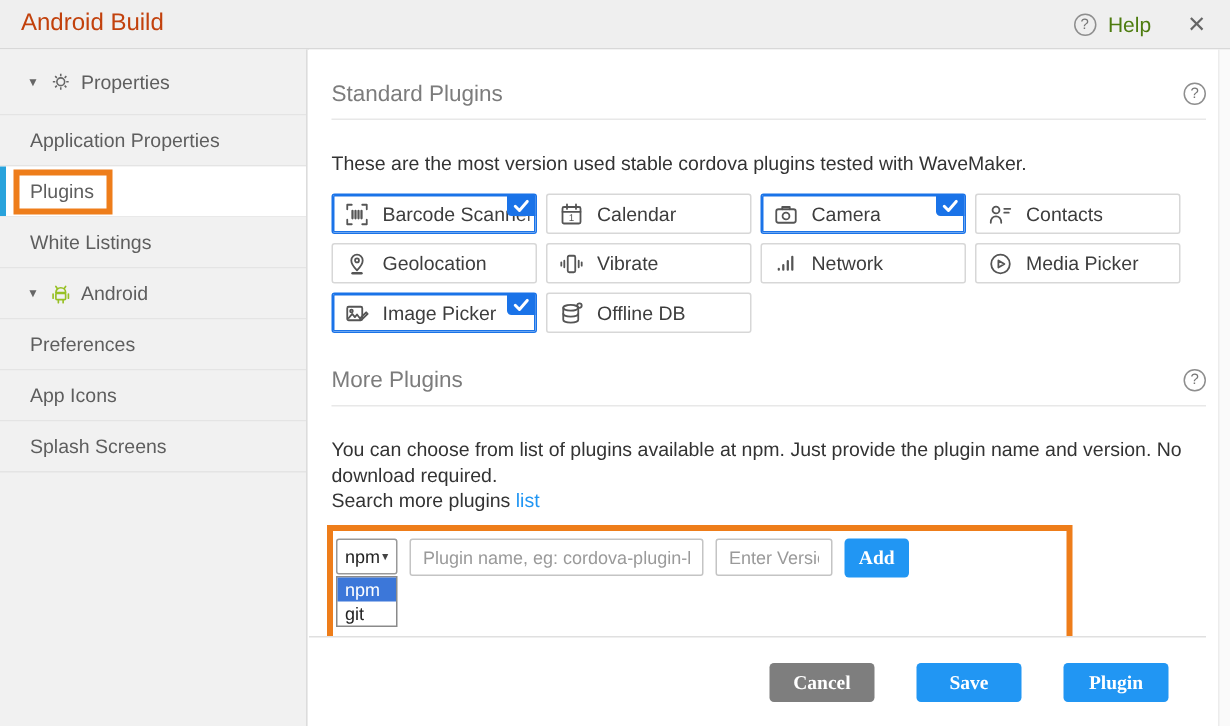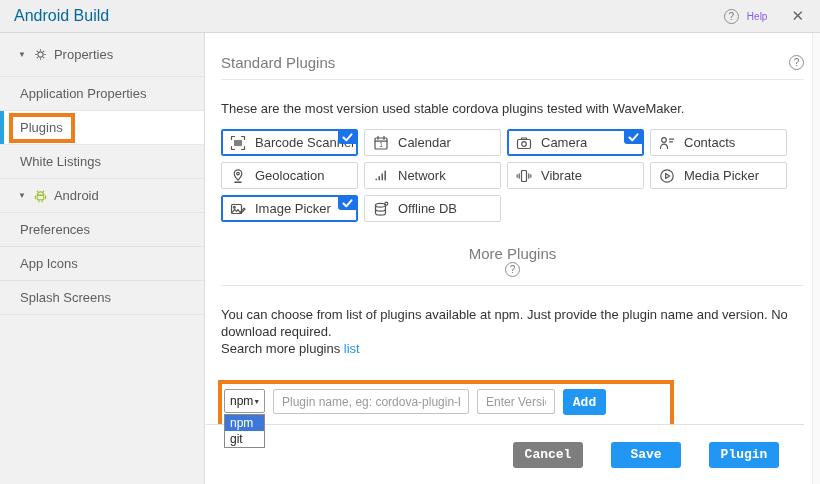--- a/index.html
+++ b/index.html
@@ -8,28 +8,28 @@
     font-family: "Liberation Sans", "DejaVu Sans", sans-serif;
     background: #fff; position: relative; overflow: hidden;
     color: #333; font-size: 13px;
   }
   
   .header {
     position: absolute; left:0; top:0; width:820px; height:33px;
     background:#efefef; border-bottom:1px solid #d8d8d8;
     display:flex; align-items:center; padding:0 16px 0 14px;
   }
-  .title { font-size:16px; font-weight:500; color:#0369a1; }
+  .title { font-size:16px; font-weight:500; color:#c2410c; }
   .header-right { margin-left:auto; display:flex; align-items:center; gap:8px; }
   .help-circle {
     width:15px; height:15px; border:1px solid #8e8e8e; border-radius:50%;
     color:#777; font-size:10px; display:flex; align-items:center; justify-content:center;
     cursor:pointer;
   }
-  .help-label { color:#8b5cf6; font-size:10px; cursor:pointer; }
+  .help-label { color:#4d7c0f; font-size:14px; cursor:pointer; }
   .close-x { color:#666; font-size:15px; margin-left:16px; cursor:pointer; }
   
   .sidebar {
     position:absolute; left:0; top:33px; width:205px; bottom:0;
     background:#f1f1f1; border-right:1px solid #dcdcdc;
   }
   .side-row {
     height:34px; display:flex; align-items:center; padding-left:20px;
     border-bottom:1px solid #e4e4e4; color:#5e5e5e; font-size:13px;
     position:relative; cursor:pointer; background:#f1f1f1;
@@ -53,21 +53,21 @@
     background:#fff; padding:0 8px 0 15px;
   }
   .scroll-strip {
     position:absolute; right:0; top:33px; width:8px; bottom:0;
     background:#fafafa; border-left:1px solid #ececec; cursor:pointer;
   }
   .section-head {
     display:flex; align-items:center; justify-content:space-between;
     padding-top:21px;
   }
-  .section-head.second { padding-top:23px;flex-direction:column; }
+  .section-head.second { padding-top:23px; }
   .section-title { font-size:15px; color:#7c7c7c; }
   .section-divider { border-bottom:1px solid #e8e8e8; margin-top:8px; }
   .desc { margin-top:20px; color:#333; font-size:13px; line-height:17px; }
   
   .grid {
     margin-top:12px; display:grid; grid-template-columns:repeat(4,137px);
     gap:6px 6px; width:566px;
   }
   .tile {
     height:27px; border:1px solid #d7d7d7; border-radius:2px; background:#fff;
@@ -82,21 +82,21 @@
   .tile .t-label { white-space:nowrap; overflow:hidden; }
   .badge {
     display:none; position:absolute; top:0; right:0; width:19px; height:14px;
     background: var(--checked-blue, #1a73e8); border-radius:0 1px 0 3px;
     align-items:center; justify-content:center;
   }
   .tile.checked .badge { display:flex; }
   .link { color: var(--link-blue, #2196f3); text-decoration:none; cursor:pointer; }
   
   .add-annotation {
-    margin-top:23px; margin-left:-3px; width:456px; height:80px;
+    margin-top:8px; margin-left:-3px; width:497px; height:80px;
     border:4px solid var(--annotation, #ee7d1a); position:relative;
     padding:5px 0 0 2px;
   }
   .add-row { display:flex; gap:8px; align-items:flex-start; }
   .select-wrap { position:relative; }
   .select-box {
     width:41px; height:24px; border:1px solid #999; border-radius:2px;
     background:#fff; font-size:12px; color:#222;
     display:flex; align-items:center; justify-content:space-between;
     padding:0 4px 0 5px; cursor:pointer;
@@ -111,21 +111,21 @@
   .txt-input {
     height:25px; border:1px solid #c4c4c4; border-radius:2px; font-size:12px;
     padding:0 8px; color:#333; outline:none;
     font-family:"Liberation Sans","DejaVu Sans",sans-serif;
   }
   .txt-input::placeholder { color:#9a9a9a; opacity:1; }
   .name-input { width:196px; }
   .version-input { width:78px; }
   .btn {
     border:none; border-radius:3px; color:#fff; font-weight:bold; font-size:13px;
-    cursor:pointer; font-family:Liberation Mono, monospace;
+    cursor:pointer; font-family:Liberation Serif, serif;
   }
   .add-btn { width:43px; height:26px; background: var(--accent-blue, #2196f3); }
   
   .footer {
     position:absolute; left:206px; right:16px; bottom:0; height:60px;
     border-top:1px solid #e0e0e0; background:#fff;
     display:flex; align-items:center; justify-content:flex-end;
     gap:28px; padding-right:25px;
   }
   .footer .btn { width:70px; height:26px; }
@@ -255,33 +255,33 @@
             <path d="M8 1.8a3.8 3.8 0 0 1 3.8 3.8c0 2.7-3.8 6.6-3.8 6.6S4.2 8.3 4.2 5.6A3.8 3.8 0 0 1 8 1.8z"></path>
             <circle cx="8" cy="5.6" r="1.3"></circle>
             <path d="M5 14.2h6" stroke-width="1.6"></path>
           </svg>
         </span>
         <span class="t-label">Geolocation</span>
       </div>
       <div class="tile">
         <span class="t-icon">
           <svg width="16" height="16" viewBox="0 0 16 16" fill="none" stroke="#555" stroke-width="1.2" stroke-linecap="round" stroke-linejoin="round">
-            <path d="M3.2 11.8v-0.6M6.2 11.8V8.8M9.2 11.8V6M12.2 11.8V3.2" stroke-width="1.5"></path>
-          </svg>
-        </span>
-        <span class="t-label">Network</span>
-      </div>
-      <div class="tile">
-        <span class="t-icon">
-          <svg width="16" height="16" viewBox="0 0 16 16" fill="none" stroke="#555" stroke-width="1.2" stroke-linecap="round" stroke-linejoin="round">
             <rect x="5.5" y="2.5" width="5" height="11" rx="1"></rect>
             <path d="M3.2 5.8v4.4M1.2 6.9v2.2M12.8 5.8v4.4M14.8 6.9v2.2"></path>
           </svg>
         </span>
         <span class="t-label">Vibrate</span>
+      </div>
+      <div class="tile">
+        <span class="t-icon">
+          <svg width="16" height="16" viewBox="0 0 16 16" fill="none" stroke="#555" stroke-width="1.2" stroke-linecap="round" stroke-linejoin="round">
+            <path d="M3.2 11.8v-0.6M6.2 11.8V8.8M9.2 11.8V6M12.2 11.8V3.2" stroke-width="1.5"></path>
+          </svg>
+        </span>
+        <span class="t-label">Network</span>
       </div>
       <div class="tile">
         <span class="t-icon">
           <svg width="16" height="16" viewBox="0 0 16 16" fill="none" stroke="#555" stroke-width="1.2" stroke-linecap="round" stroke-linejoin="round">
             <circle cx="8" cy="8" r="6.2"></circle>
             <path d="M6.6 5.6l4 2.4-4 2.4z"></path>
           </svg>
         </span>
         <span class="t-label">Media Picker</span>
       </div>

